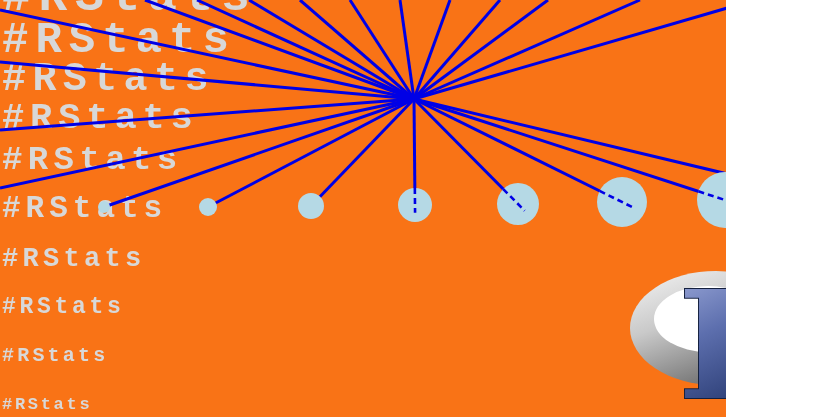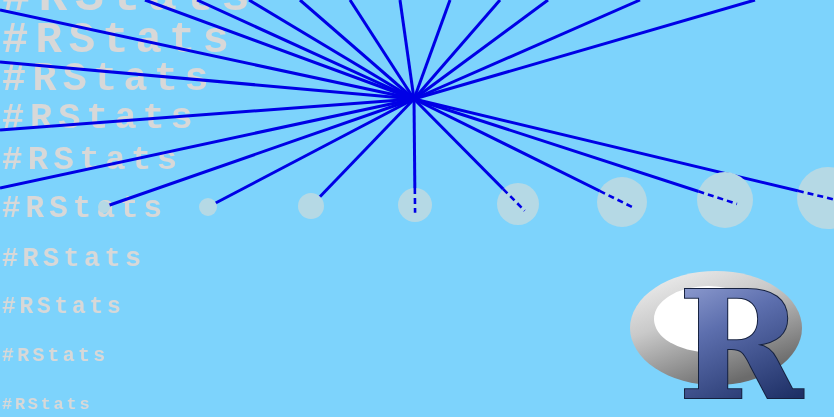--- a/index.html
+++ b/index.html
@@ -1,20 +1,20 @@
 <!DOCTYPE html>
 <html><head>
 <meta charset="utf-8">
 <style>
   html,body{margin:0;padding:0;background:#ffffff;}
   .canvas{
     position:relative;
-    width:834px;height:417px;
+    width:726px;height:417px;
     overflow:hidden;
-    background:#7dd3fc;
+    background:#f97316;
     font-family:"Liberation Sans", sans-serif;
   }
   .canvas svg{position:absolute;left:0;top:0;}
   .wm-text{
     font-family:"Liberation Mono","DejaVu Sans Mono",monospace;
     font-weight:bold;
   }
   .logo-letter{
     font-family:"DejaVu Serif","Liberation Serif",serif;
     font-weight:bold;

